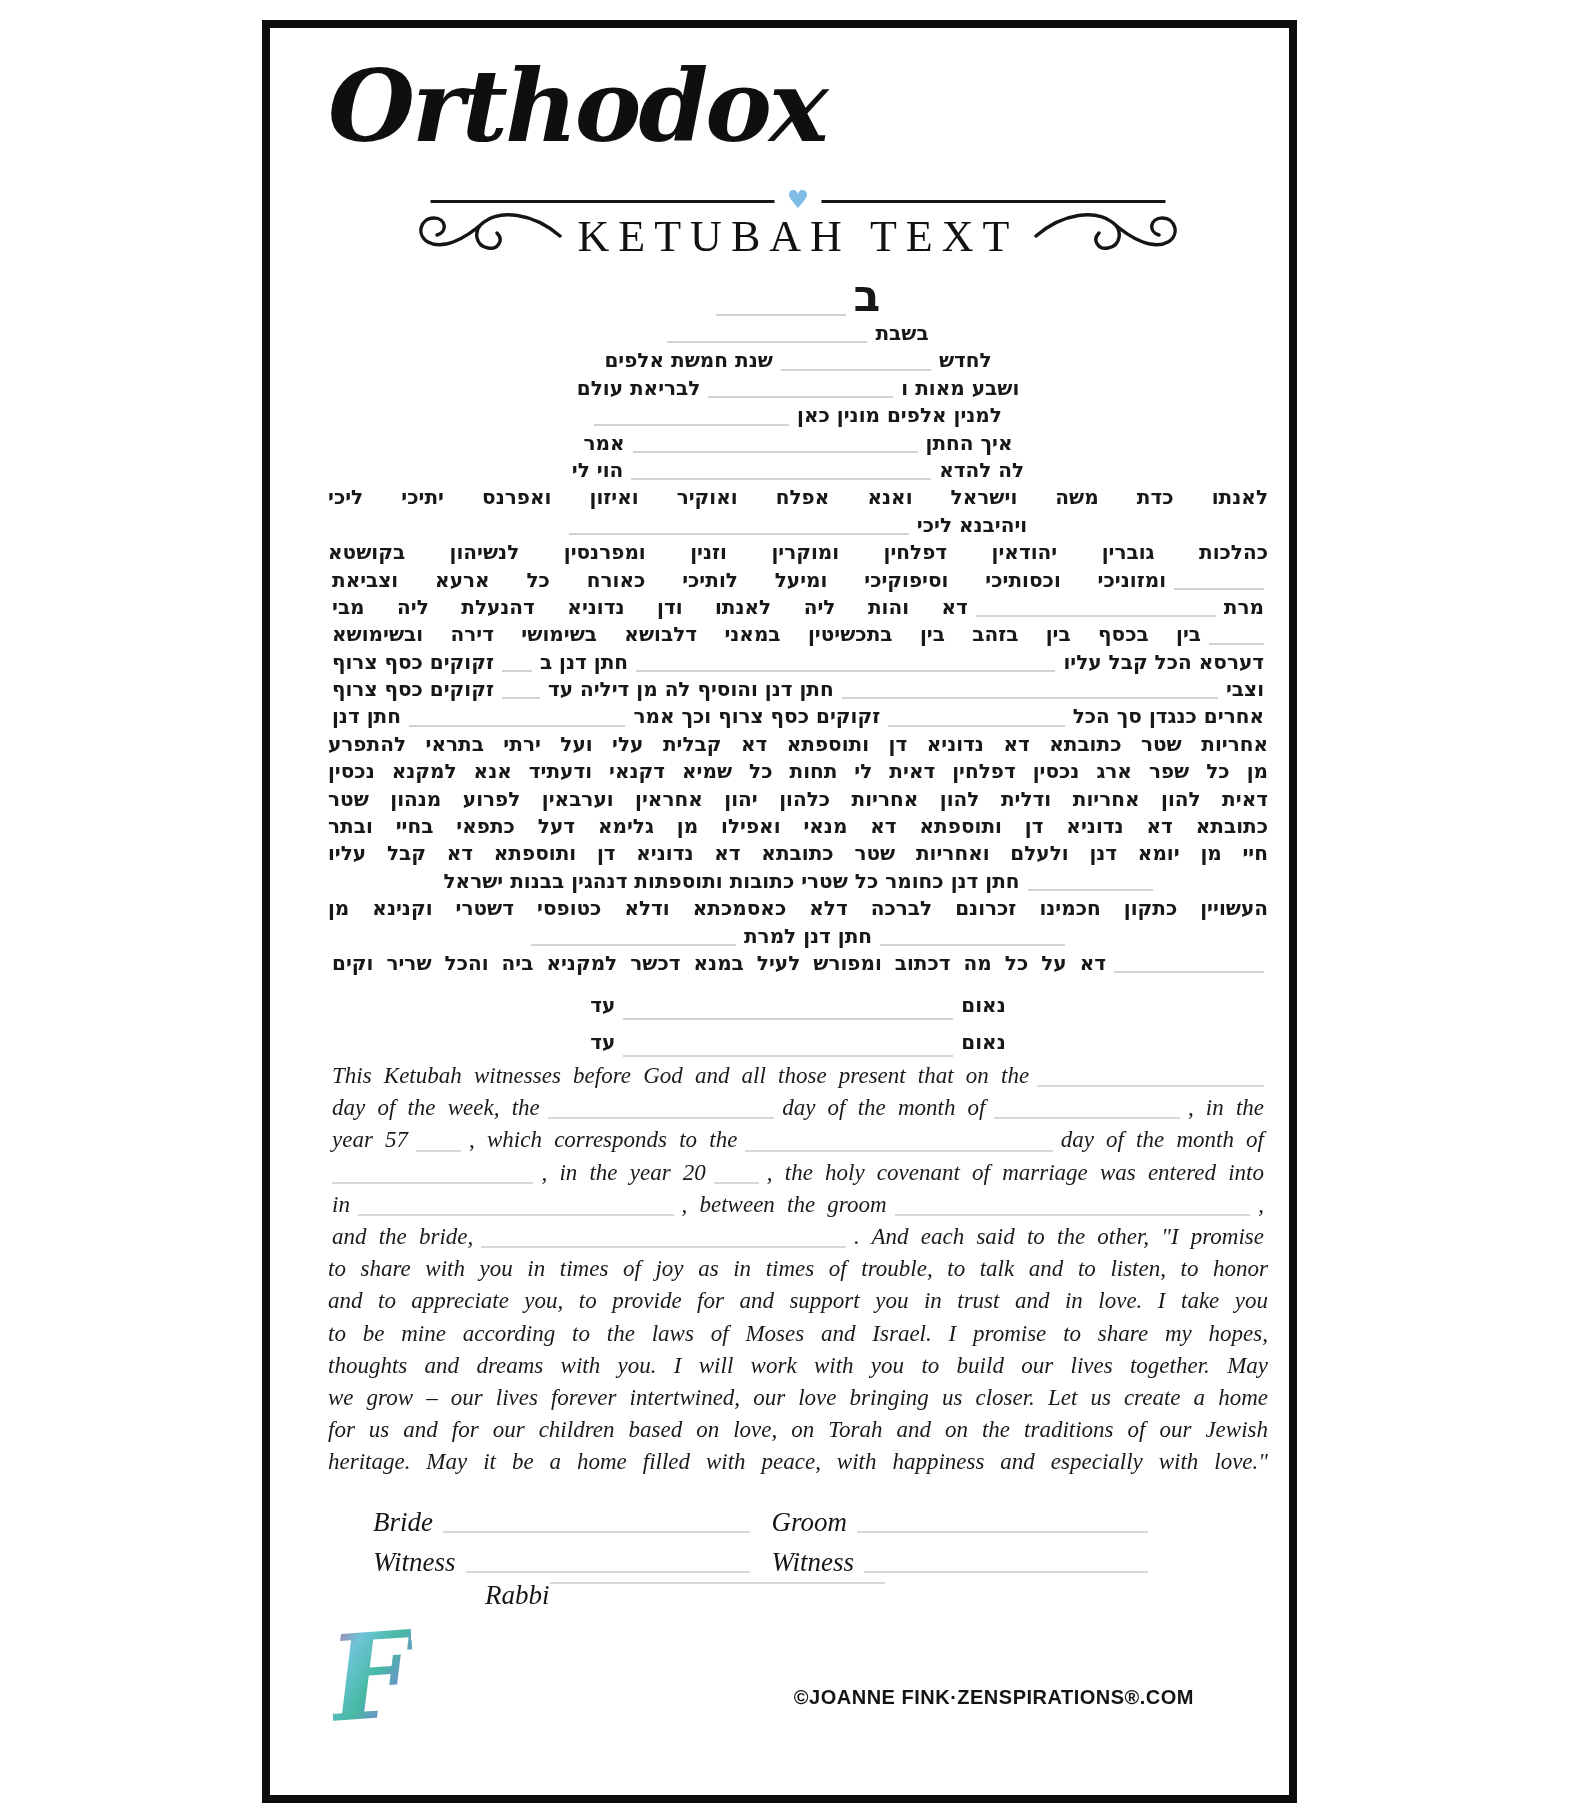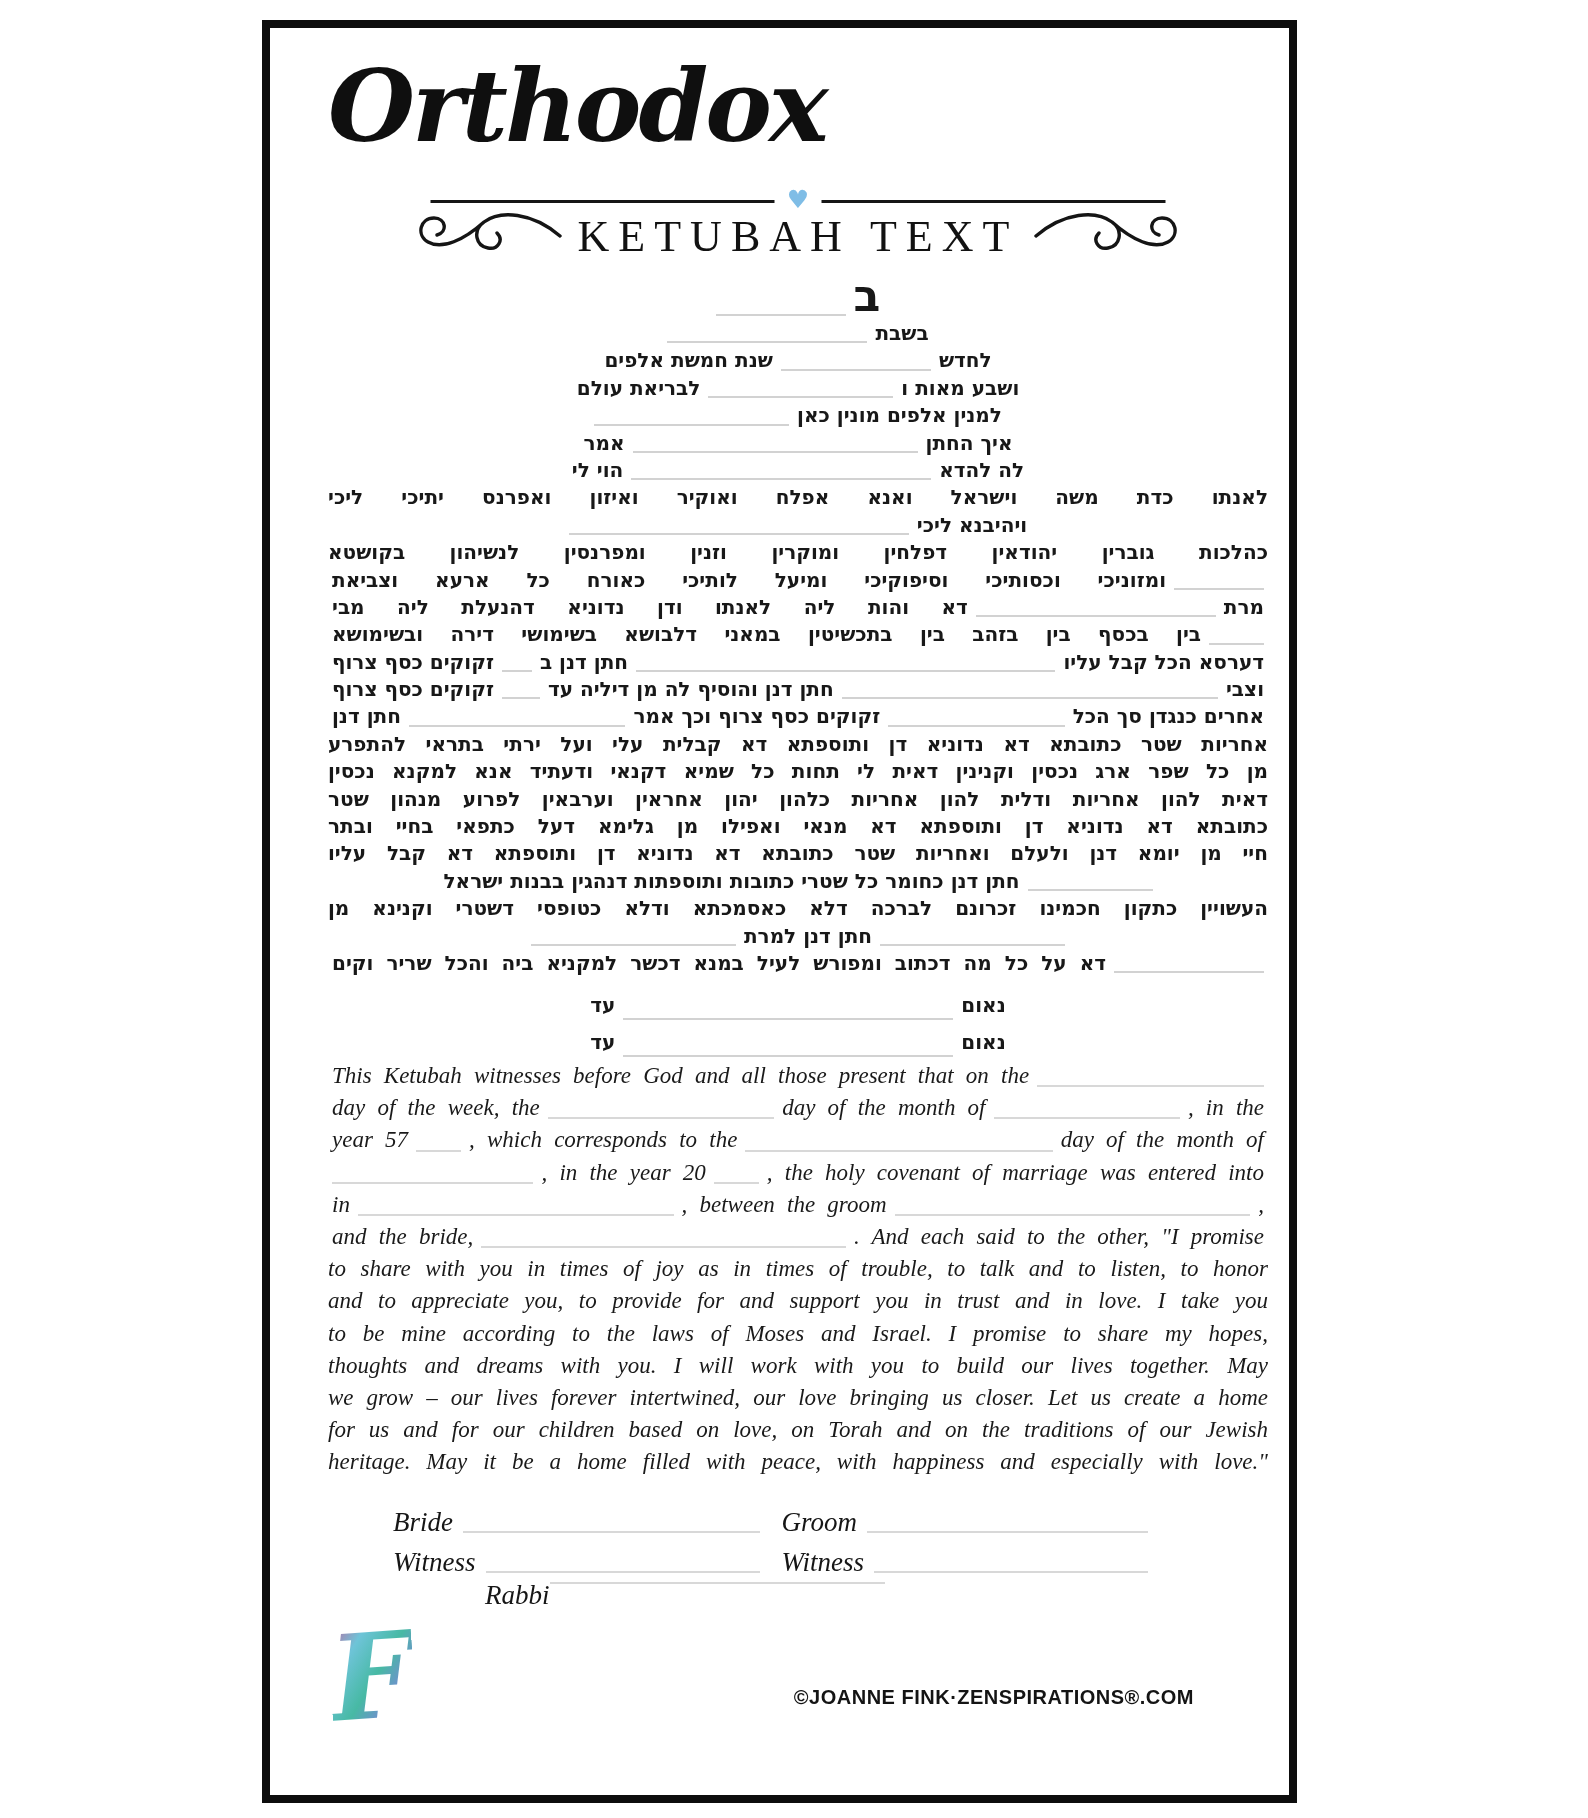--- a/index.html
+++ b/index.html
@@ -40,21 +40,21 @@
   .english{position:absolute;top:1032px;width:100%;
     font-family:"Liberation Serif",serif;font-style:italic;font-size:23px;color:#1a1a1a;}
   .english .line{height:32.2px;line-height:32.2px;}
   .english .line.t-g{word-spacing:0.28em;}
   .english .line.t-f{word-spacing:0.12em;}
   .english .blank{margin-bottom:5px;border-bottom-color:#d8d8d8;}
 
   
   .sigs{position:absolute;top:1472px;left:45px;width:775px;
     font-family:"Liberation Serif",serif;font-style:italic;font-size:27px;color:#161616;}
-  .sig-row{display:flex;gap:22px;height:40px;margin-left:20px;}
+  .sig-row{display:flex;gap:22px;height:40px;}
   .sig-cell{flex:1;display:flex;align-items:flex-end;}
   .sig-cell .lbl{white-space:nowrap;margin-right:10px;line-height:36px;}
   .sig-line{flex:1;height:2px;border-bottom:2px solid #d8d8d8;margin-bottom:7px;}
   .rabbi-row{display:flex;height:42px;margin-left:112px;width:400px;}
 
   
   .logo-f{position:absolute;left:2px;top:1584px;
     font-family:"DejaVu Serif",serif;font-style:italic;font-weight:bold;font-size:118px;line-height:130px;
     background:linear-gradient(125deg,#d9498f 0%,#6ec4d8 28%,#47b9a4 52%,#7a86d8 74%,#8f6fd0 100%);
     -webkit-background-clip:text;background-clip:text;color:transparent;transform:rotate(-4deg);}
@@ -158,21 +158,21 @@
               <span class="txt">זקוקים כסף צרוף</span>
             </div>
             <div class="line t-g">
               <span class="txt">אחרים כנגדן סך הכל</span>
               <span class="blank" style="flex: 1 1 105px;"></span>
               <span class="txt">זקוקים כסף צרוף וכך אמר</span>
               <span class="blank" style="flex: 1 1 145px;"></span>
               <span class="txt">חתן דנן</span>
             </div>
             <div class="line t-f">אחריות שטר כתובתא דא נדוניא דן ותוספתא דא קבלית עלי ועל ירתי בתראי להתפרע</div>
-            <div class="line t-f">מן כל שפר ארג נכסין וקנינין דאית לי תחות כל שמיא דקנאי ודעתיד אנא למקנא נכסין</div>
+            <div class="line t-f">מן כל שפר ארג נכסין דפלחין דאית לי תחות כל שמיא דקנאי ודעתיד אנא למקנא נכסין</div>
             <div class="line t-f">דאית להון אחריות ודלית להון אחריות כלהון יהון אחראין וערבאין לפרוע מנהון שטר</div>
             <div class="line t-f">כתובתא דא נדוניא דן ותוספתא דא מנאי ואפילו מן גלימא דעל כתפאי בחיי ובתר</div>
             <div class="line t-f">חיי מן יומא דנן ולעלם ואחריות שטר כתובתא דא נדוניא דן ותוספתא דא קבל עליו</div>
             <div class="line t-c">
               <span class="blank" style="width: 125px;"></span>
               <span class="txt">חתן דנן כחומר כל שטרי כתובות ותוספתות דנהגין בבנות ישראל</span>
             </div>
             <div class="line t-f">העשויין כתקון חכמינו זכרונם לברכה דלא כאסמכתא ודלא כטופסי דשטרי וקנינא מן</div>
             <div class="line t-c">
               <span class="blank" style="width: 185px;"></span>

